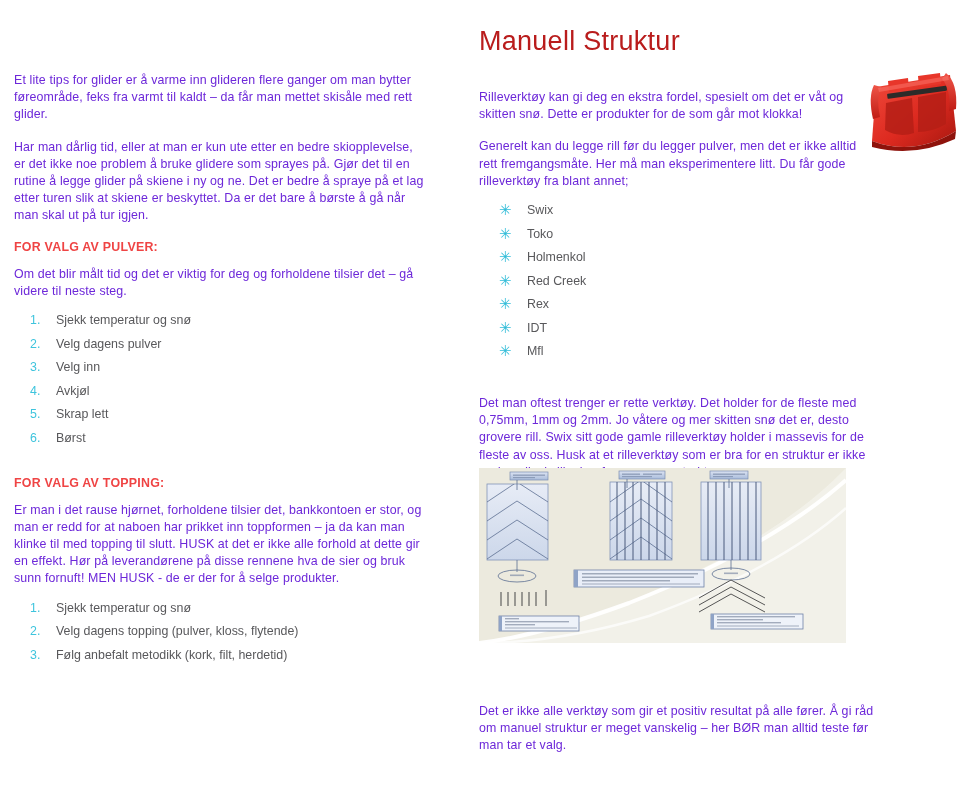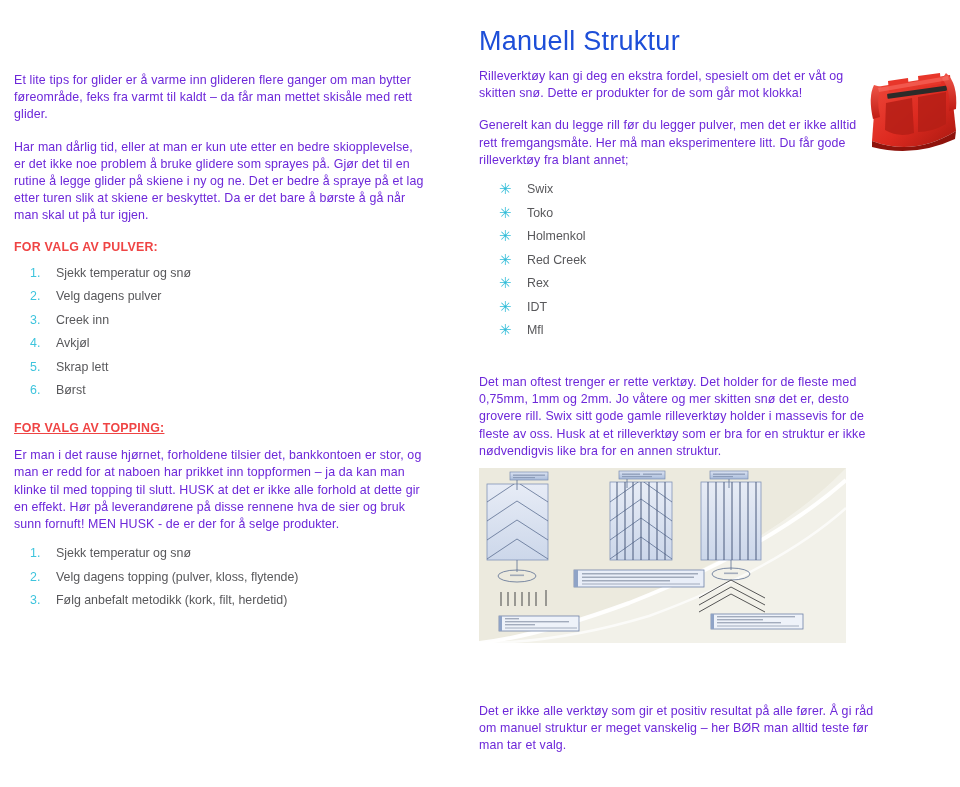--- a/index.html
+++ b/index.html
@@ -49,24 +49,24 @@
     font-weight: bold;
     color: #ef4444;
     letter-spacing: 0.02em;
     margin-top: 10px;
     margin-bottom: 12px;
   }
 
   h1.doc-title {
     font-size: 27px;
     font-weight: normal;
-    color: #1d4ed8;
+    color: #b91c1c;
     letter-spacing: 0.01em;
     line-height: 30px;
-    margin-bottom: 12px;
+    margin-bottom: 33px;
   }
 
   
   ol.num-list {
     list-style: none;
     margin: 0 0 4px 0;
     padding: 0;
   }
   ol.num-list li {
     position: relative;
@@ -140,49 +140,50 @@
 <div class="page">
 
   <div class="col-left">
 
     <p class="body">Et lite tips for glider er å varme inn glideren flere ganger om man bytter føreområde, feks fra varmt til kaldt – da får man mettet skisåle med rett glider.</p>
 
     <p class="body">Har man dårlig tid, eller at man er kun ute etter en bedre skiopplevelse, er det ikke noe problem å bruke glidere som sprayes på. Gjør det til en rutine å legge glider på skiene i ny og ne. Det er bedre å spraye på et lag etter turen slik at skiene er beskyttet. Da er det bare å børste å gå når man skal ut på tur igjen.</p>
 
     <h2 class="section-head">FOR VALG AV PULVER:</h2>
 
+    <p class="body tight">Om det blir målt tid og det er viktig for deg og forholdene tilsier det – gå videre til neste steg.</p>
 
     <ol class="num-list">
       <li>
         <span class="num">1.</span>
         <span>Sjekk temperatur og snø</span>
       </li>
       <li>
         <span class="num">2.</span>
         <span>Velg dagens pulver</span>
       </li>
       <li>
         <span class="num">3.</span>
-        <span>Creek inn</span>
+        <span>Velg inn</span>
       </li>
       <li>
         <span class="num">4.</span>
         <span>Avkjøl</span>
       </li>
       <li>
         <span class="num">5.</span>
         <span>Skrap lett</span>
       </li>
       <li>
         <span class="num">6.</span>
         <span>Børst</span>
       </li>
     </ol>
 
-    <h2 class="section-head" style="margin-top:23px;text-decoration:underline;">FOR VALG AV TOPPING:</h2>
+    <h2 class="section-head" style="margin-top:30px;">FOR VALG AV TOPPING:</h2>
 
     <p class="body tight">Er man i det rause hjørnet, forholdene tilsier det, bankkontoen er stor, og man er redd for at naboen har prikket inn toppformen – ja da kan man klinke til med topping til slutt. HUSK at det er ikke alle forhold at dette gir en effekt. Hør på leverandørene på disse rennene hva de sier og bruk sunn fornuft! MEN HUSK - de er der for å selge produkter.</p>
 
     <ol class="num-list" style="margin-top:10px;">
       <li>
         <span class="num">1.</span>
         <span>Sjekk temperatur og snø</span>
       </li>
       <li>
         <span class="num">2.</span>

